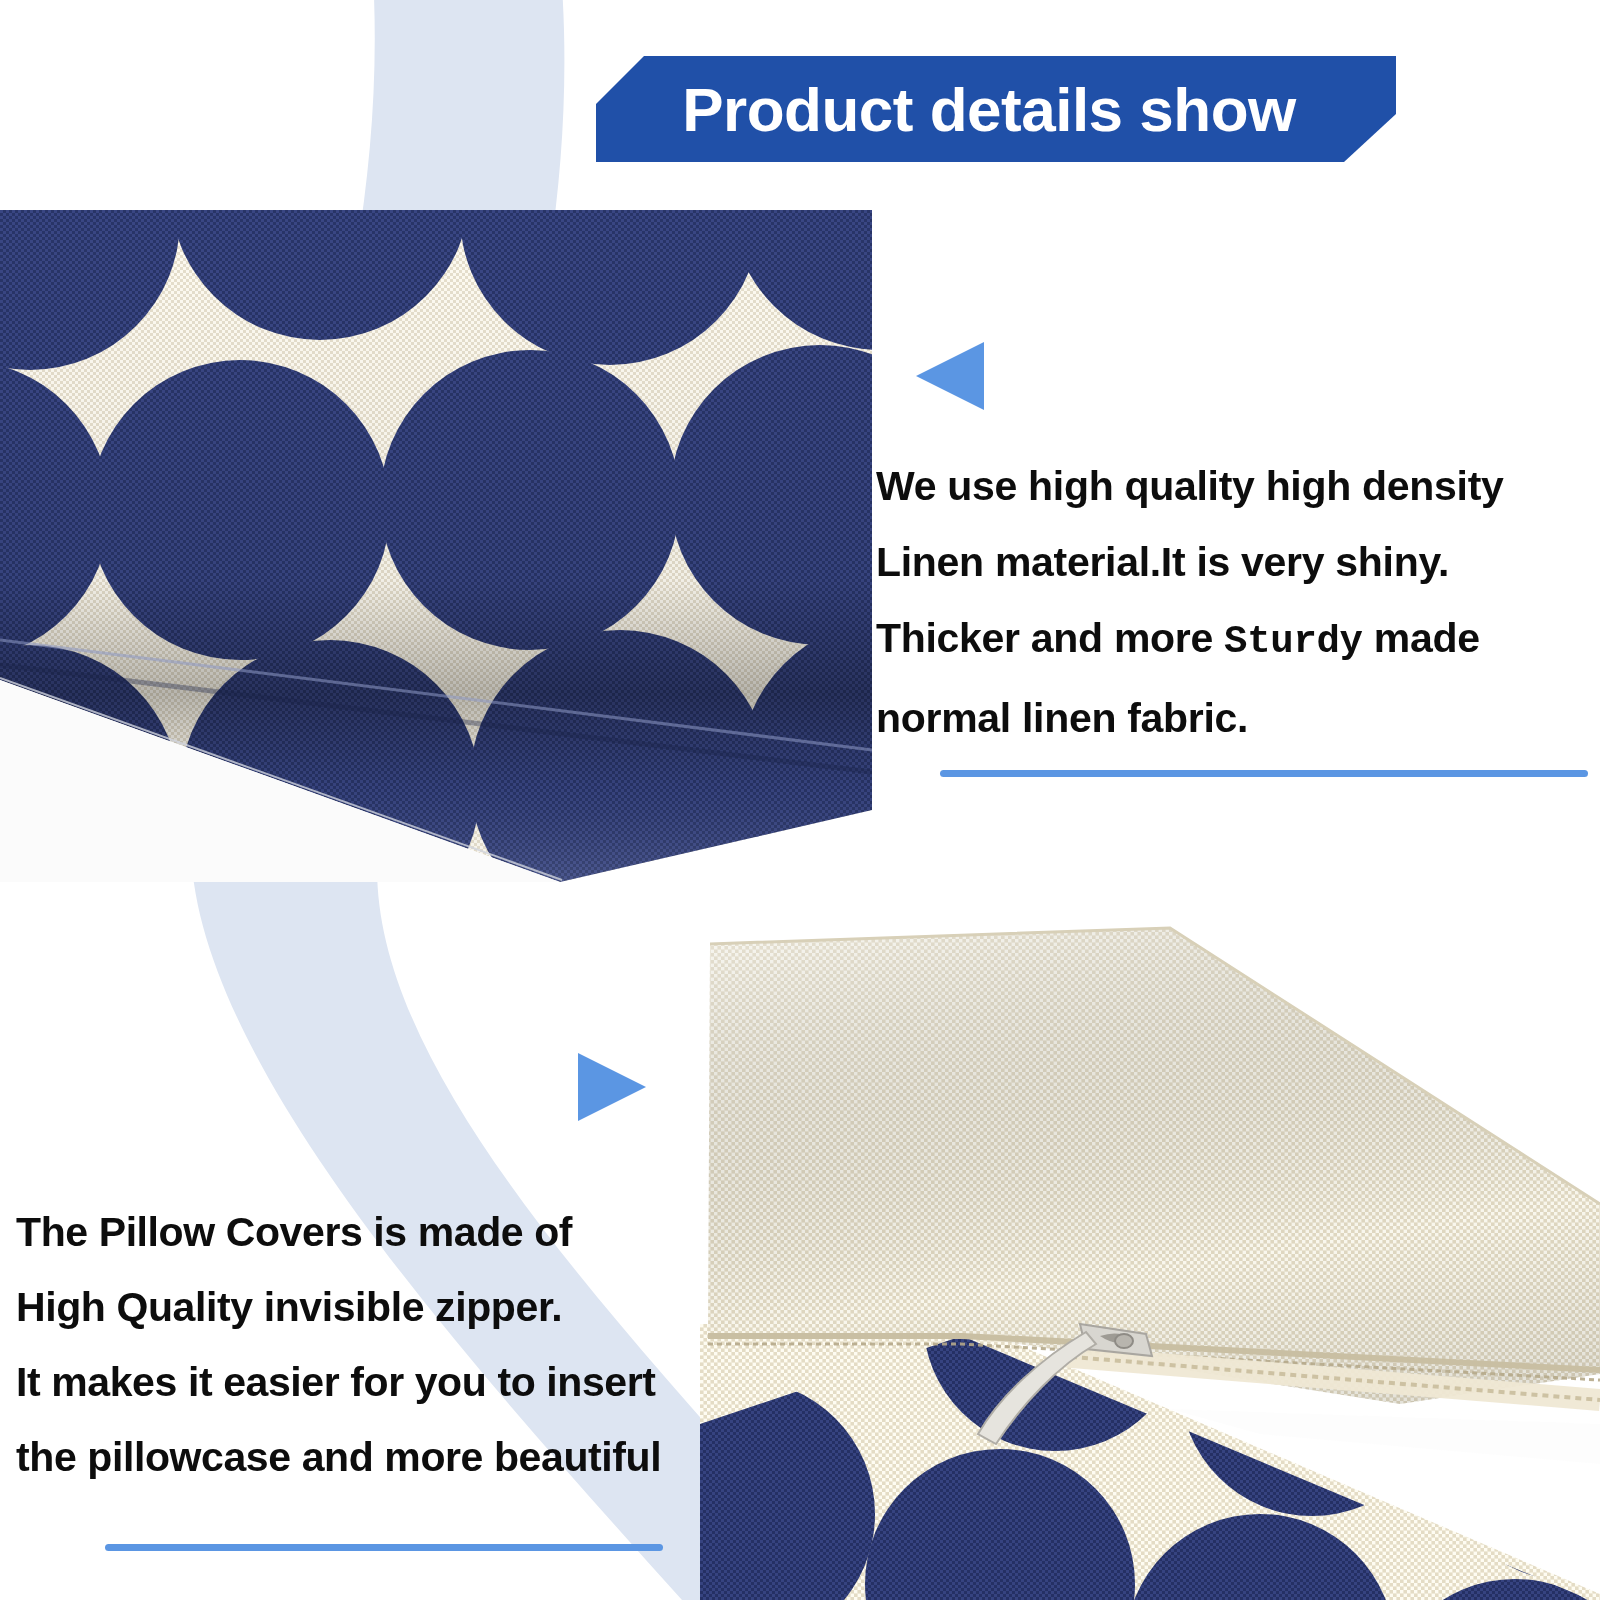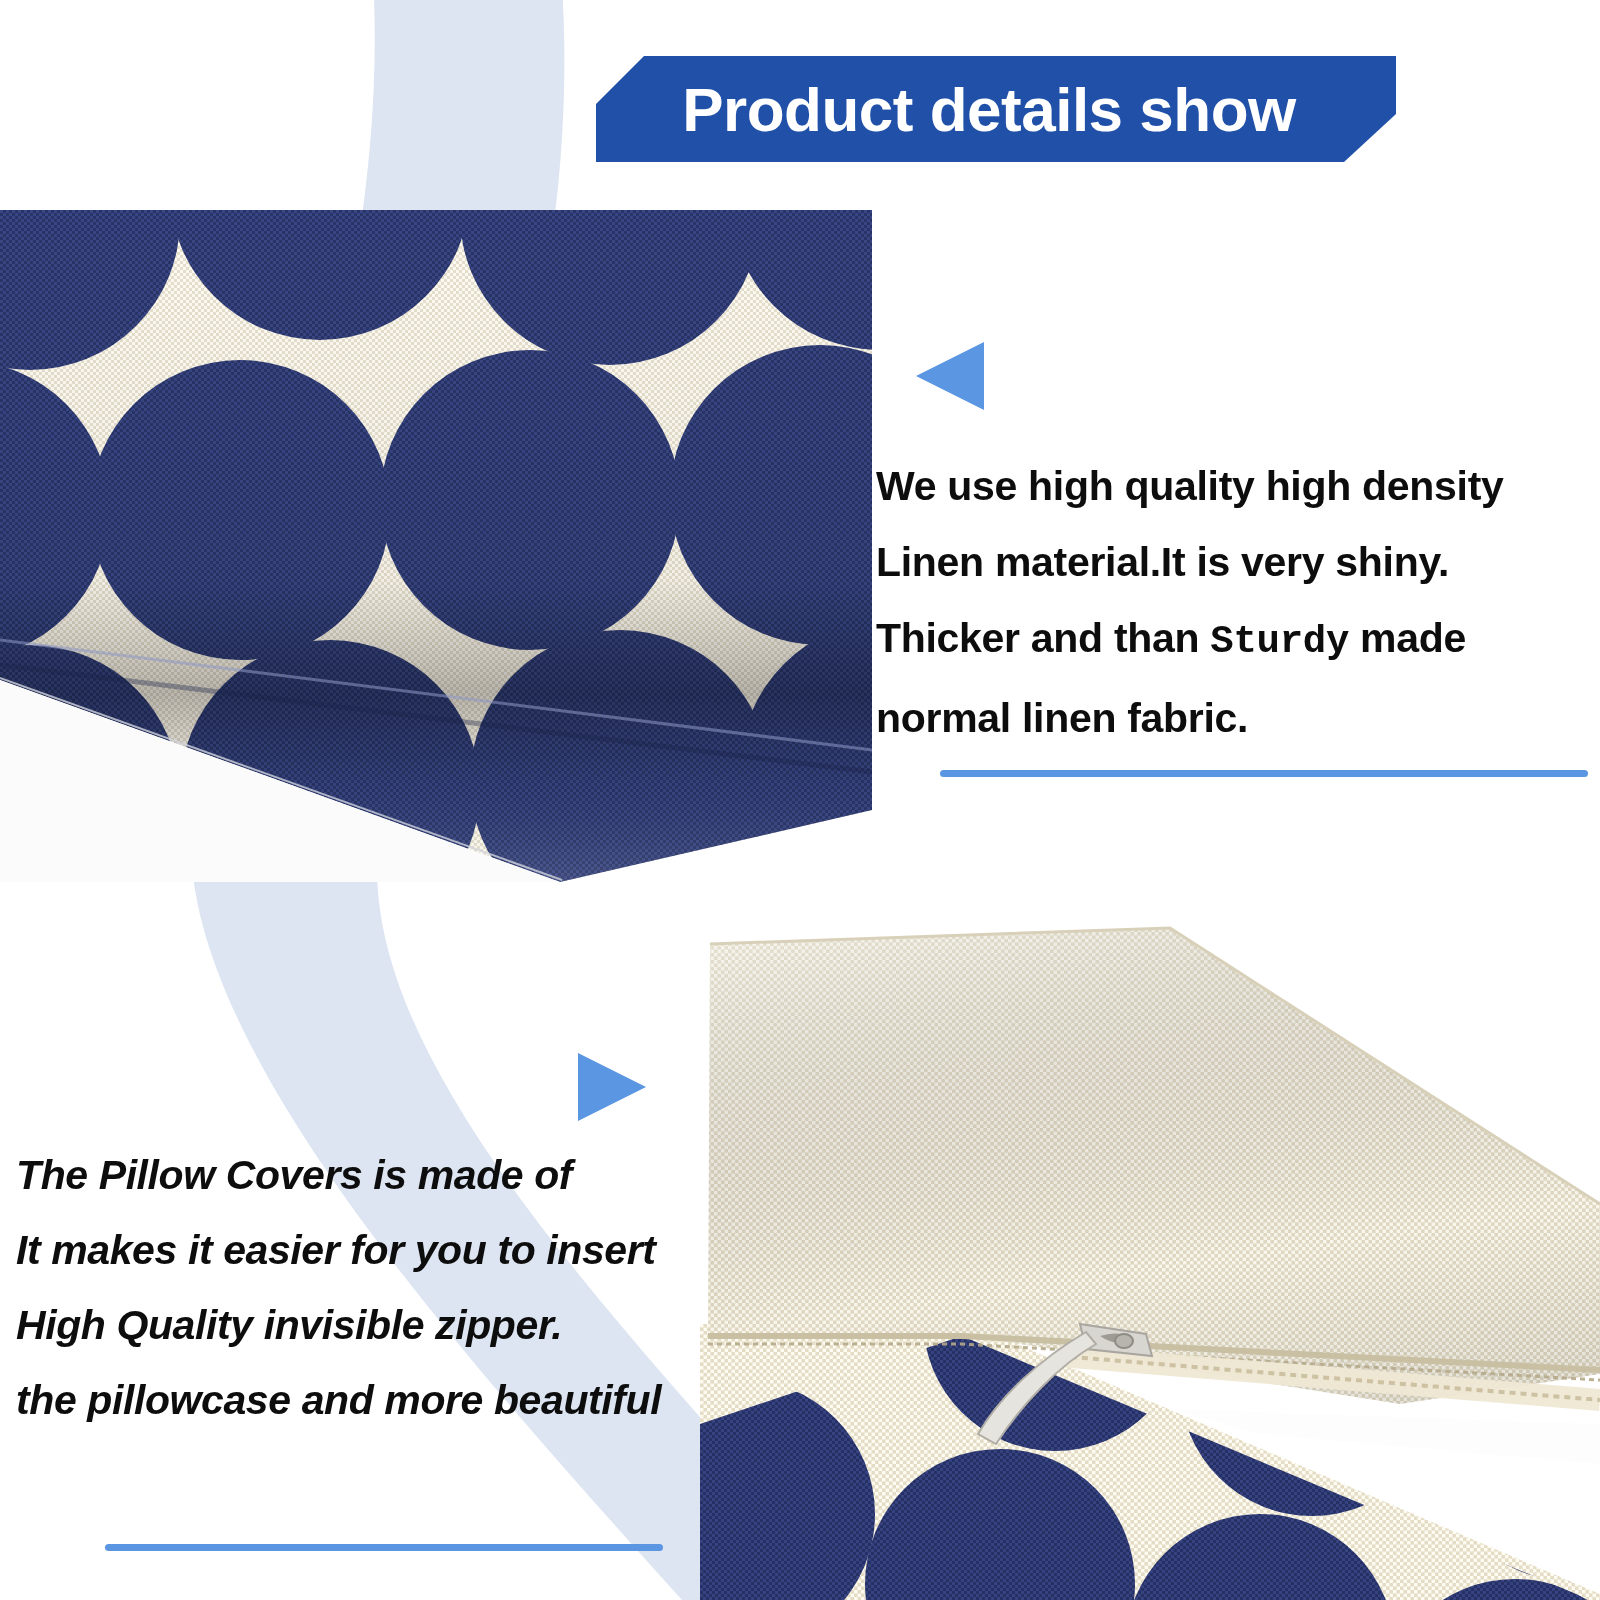--- a/index.html
+++ b/index.html
@@ -118,25 +118,24 @@
   }
   .text-right {
     left: 876px;
     top: 448px;
     font-size: 41px;
     line-height: 76px;
     letter-spacing: -0.3px;
   }
   .text-left {
     left: 16px;
-    top: 1138px;
+    top: 1195px;
     font-size: 41px;
     line-height: 75px;
     letter-spacing: -0.4px;
-    font-style: italic;
   }
   .word-alt {
     font-family: Liberation Mono, monospace;
     font-weight: 700;
     font-size: 39px;
   }
 
   
   .rule {
     position: absolute;
@@ -229,32 +228,32 @@
       <path d="M 0,470 L 560,672 L 0,672 Z" fill="#fbfbfb"></path>
       <path d="M 0,468 L 562,670" stroke="#cfd3dd" stroke-width="2" fill="none" opacity="0.8"></path>
     </svg>
   </div>
 
   <div class="arrow arrow-left"></div>
 
   <div class="text-block text-right">
     <p>We use high quality high density</p>
     <p>Linen material.It is very shiny.</p>
-    <p><span>Thicker and than </span><span class="word-alt">Sturdy</span><span> made</span></p>
+    <p><span>Thicker and more </span><span class="word-alt">Sturdy</span><span> made</span></p>
     <p>normal linen fabric.</p>
   </div>
 
   <div class="rule rule-top"></div>
 
   <div class="arrow arrow-right"></div>
 
   <div class="text-block text-left">
     <p>The Pillow Covers is made of</p>
+    <p>High Quality invisible zipper.</p>
     <p>It makes it easier for you to insert</p>
-    <p>High Quality invisible zipper.</p>
     <p>the pillowcase and more beautiful</p>
   </div>
 
   <div class="rule rule-bottom"></div>
 
   <div class="photo photo-zipper">
     <svg viewBox="0 0 900 696" preserveAspectRatio="xMidYMid slice" aria-hidden="true">
       <defs>
         <pattern id="weaveNavy2" width="6" height="6" patternUnits="userSpaceOnUse">
           <rect width="6" height="6" fill="#2b3670"></rect>

